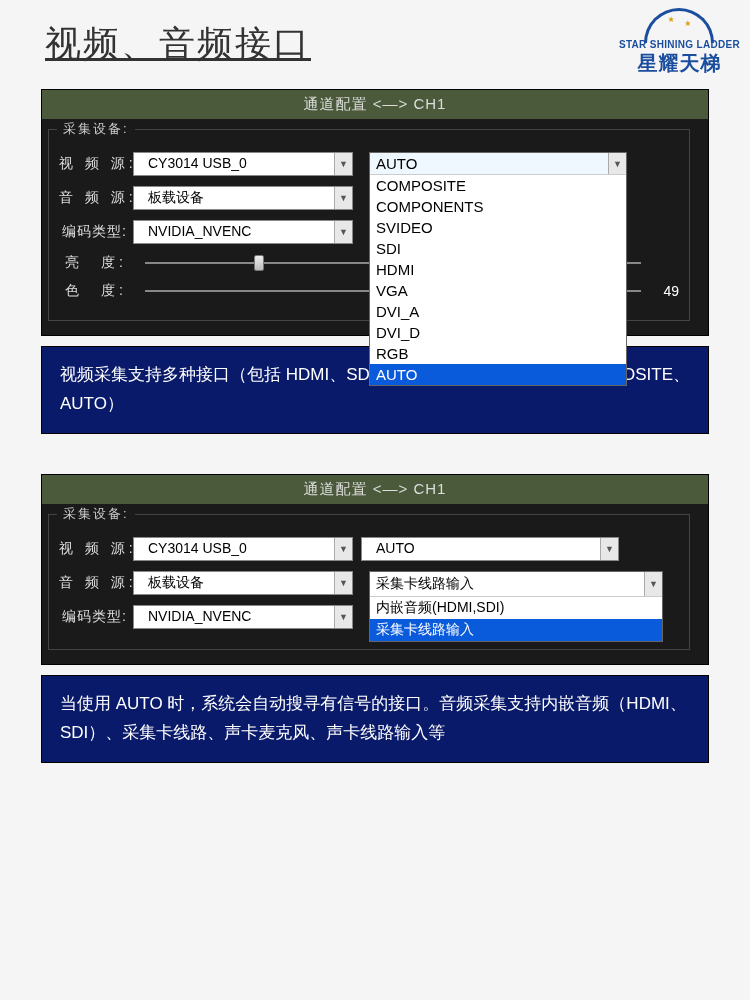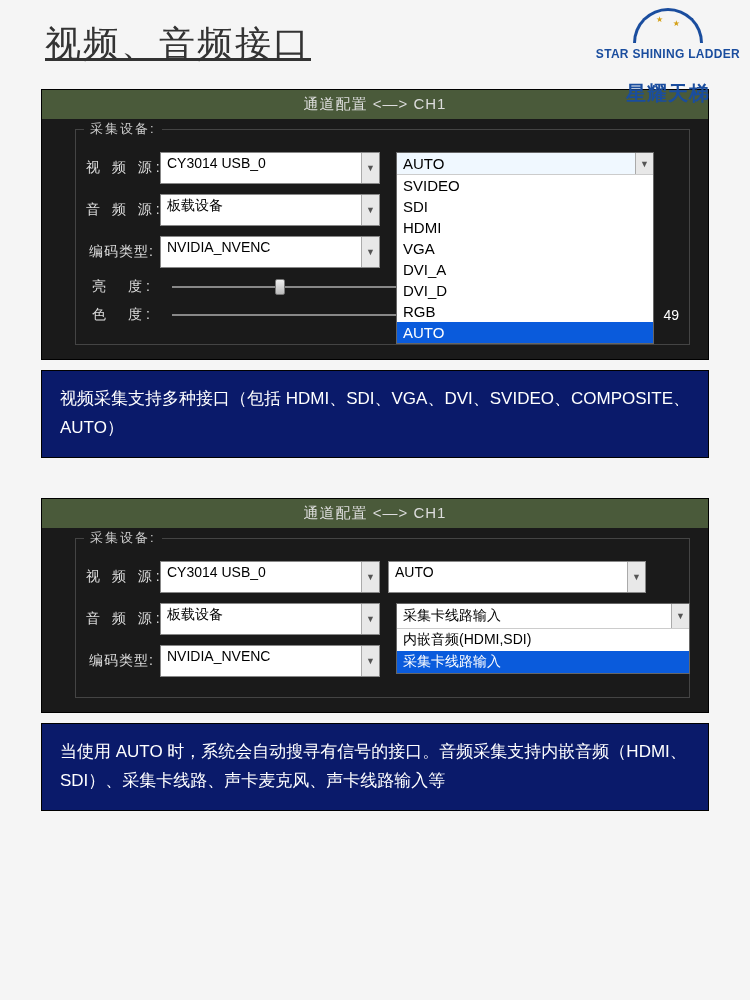--- a/index.html
+++ b/index.html
@@ -35,50 +35,49 @@
   }
   .logo-arc::before, .logo-arc::after {
     content: "★";
     position: absolute;
     color: #d4a017;
     font-size: 8px;
   }
   .logo-arc::before { left: 20px; top: 4px; }
   .logo-arc::after { right: 20px; top: 8px; }
   .logo-small {
-    font-size: 12px;
+    font-size: 10px;
     color: #1a4d9e;
     letter-spacing: 0.3px;
-    margin-top: 32px;
+    margin-top: 24px;
     font-weight: bold;
   }
   .logo-big {
     font-size: 20px;
     color: #1a4d9e;
     font-weight: bold;
     letter-spacing: 1px;
-    margin-top: 19px;
   }
 
   .panel {
     width: 668px;
     margin: 0 auto 10px auto;
     background: #1a1a1a;
     border: 1px solid #000;
   }
   .panel-title {
     background: #4a5a3a;
     color: #ddd;
     text-align: center;
     font-size: 15px;
     padding: 5px 0;
     letter-spacing: 1px;
   }
   .fieldset {
-    margin: 10px 18px 14px 33px;
+    margin: 10px 18px 14px 6px;
     padding: 12px 10px 10px 10px;
     border: 1px solid #444;
     position: relative;
   }
   .legend {
     position: absolute;
     top: -10px;
     left: 8px;
     background: #1a1a1a;
     color: #ccc;
@@ -97,25 +96,25 @@
     font-size: 14px;
     width: 74px;
     text-align: right;
     padding-right: 6px;
     white-space: nowrap;
     letter-spacing: 4px;
   }
   .label-tight { letter-spacing: 1px; }
   .combo {
     width: 220px;
-    height: 32px;
+    height: 24px;
     background: #fff;
     color: #000;
     font-size: 14px;
-    padding: 2px 18px 2px 6px;
+    padding: 2px 18px 2px 14px;
     position: relative;
     border: 1px solid #888;
   }
   .combo-btn {
     position: absolute;
     right: 0; top: 0;
     width: 18px; height: 100%;
     background: #e8e8e8;
     border-left: 1px solid #aaa;
     display: flex;
@@ -233,20 +232,22 @@
       <div class="combo">
         <span>CY3014 USB_0</span>
         <div class="combo-btn">▼</div>
       </div>
 
       <div class="dropdown-list">
         <div class="sel-header">
           <span>AUTO</span>
           <div class="combo-btn" style="right:0;top:0;height:100%;">▼</div>
         </div>
+        <div class="item">COMPOSITE</div>
+        <div class="item">COMPONENTS</div>
         <div class="item">SVIDEO</div>
         <div class="item">SDI</div>
         <div class="item">HDMI</div>
         <div class="item">VGA</div>
         <div class="item">DVI_A</div>
         <div class="item">DVI_D</div>
         <div class="item">RGB</div>
         <div class="item highlight">AUTO</div>
       </div>
     </div>

